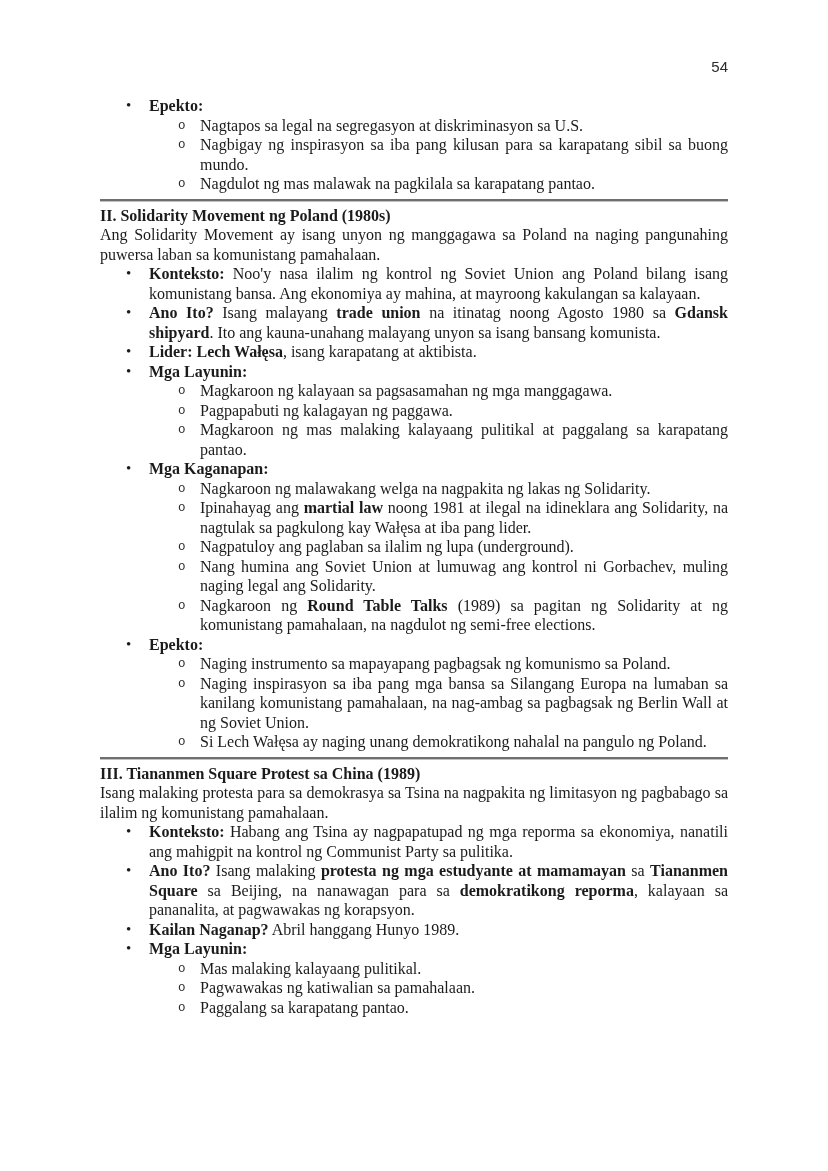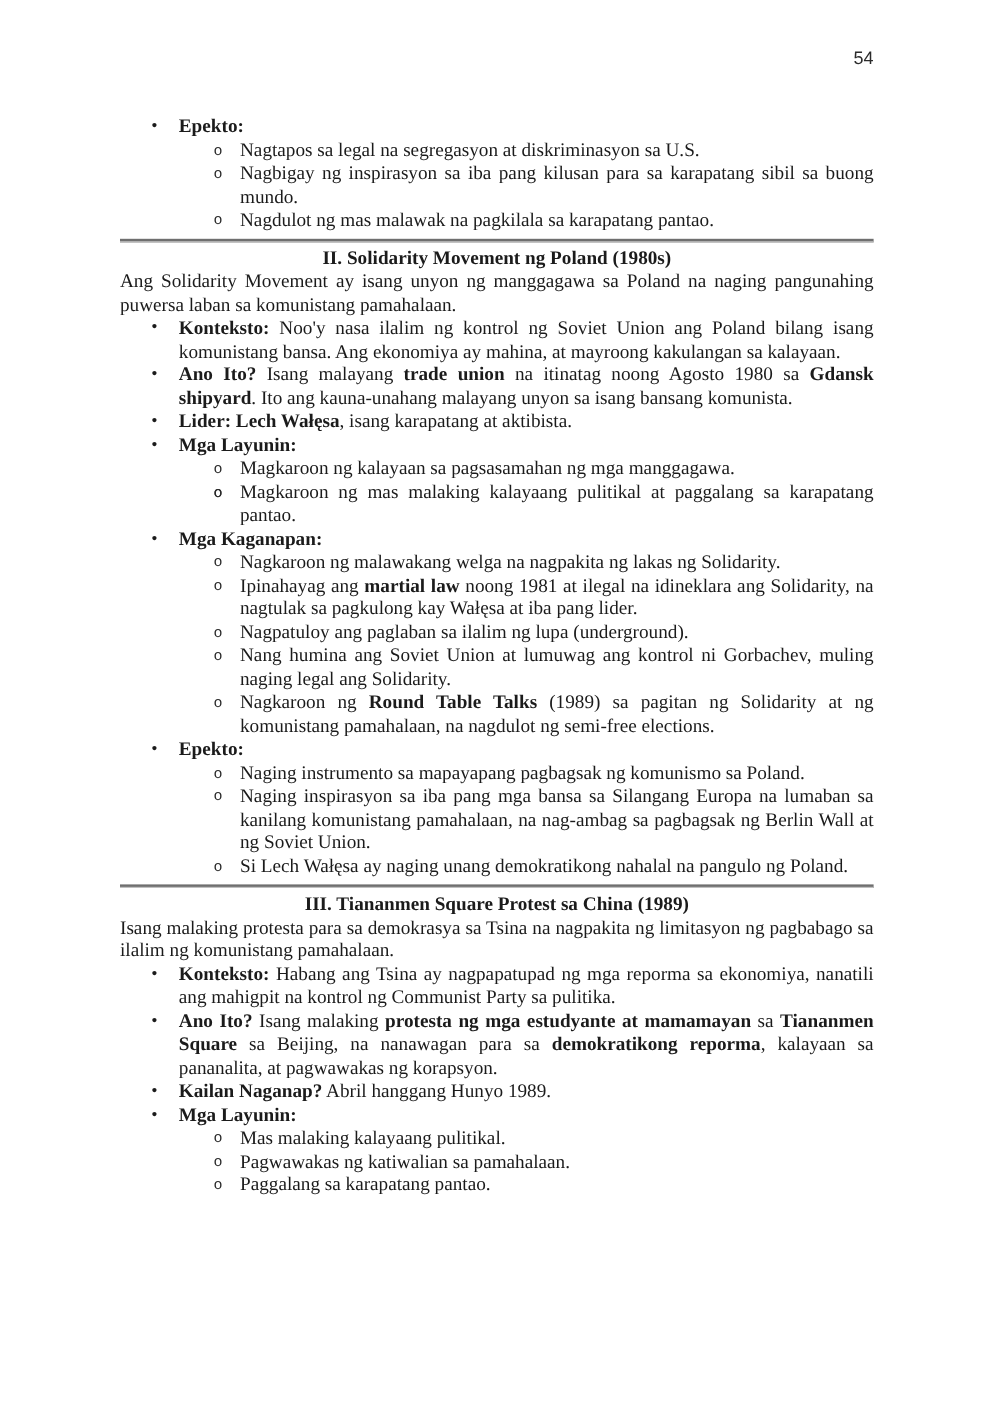--- a/index.html
+++ b/index.html
@@ -11,38 +11,38 @@
     position: relative;
     width: 828px;
     height: 1171px;
     background: #ffffff;
     overflow: hidden;
     font-family: "Liberation Serif", serif;
     color: #1b1b1b;
   }
   .page-number {
     position: absolute;
-    top: 40px;
+    top: 58px;
     right: 100px;
     font-family: "Liberation Sans", sans-serif;
     font-size: 15px;
     color: #2b2b2b;
   }
   .doc-body {
     position: absolute;
     left: 100px;
     top: 96px;
     width: 628px;
     font-size: 16px;
     line-height: 19.5px;
   }
   .blk { margin: 0; }
   .blk.h {
     font-weight: bold;
-    text-align: center;
+    text-align: left;
   }
   .blk.p {
     text-align: justify;
   }
   .blk.b1 {
     position: relative;
     padding-left: 49px;
     text-align: justify;
   }
   .blk.b1 > .marker {
@@ -83,21 +83,21 @@
       <div class="blk b2"><span class="marker">o</span><span class="txt"><span>Nagbigay ng inspirasyon sa iba pang kilusan para sa karapatang sibil sa buong mundo.</span></span></div>
       <div class="blk b2"><span class="marker">o</span><span class="txt"><span>Nagdulot ng mas malawak na pagkilala sa karapatang pantao.</span></span></div>
       <div class="hr-rule"></div>
       <div class="blk h"><span class="txt"><span class="bold">II. Solidarity Movement ng Poland (1980s)</span></span></div>
       <div class="blk p"><span class="txt"><span>Ang Solidarity Movement ay isang unyon ng manggagawa sa Poland na naging pangunahing puwersa laban sa komunistang pamahalaan.</span></span></div>
       <div class="blk b1"><span class="marker">•</span><span class="txt"><span class="bold">Konteksto:</span><span> Noo'y nasa ilalim ng kontrol ng Soviet Union ang Poland bilang isang komunistang bansa. Ang ekonomiya ay mahina, at mayroong kakulangan sa kalayaan.</span></span></div>
       <div class="blk b1"><span class="marker">•</span><span class="txt"><span class="bold">Ano Ito?</span><span> Isang malayang </span><span class="bold">trade union</span><span> na itinatag noong Agosto 1980 sa </span><span class="bold">Gdansk shipyard</span><span>. Ito ang kauna-unahang malayang unyon sa isang bansang komunista.</span></span></div>
       <div class="blk b1"><span class="marker">•</span><span class="txt"><span class="bold">Lider: Lech Wałęsa</span><span>, isang karapatang at aktibista.</span></span></div>
       <div class="blk b1"><span class="marker">•</span><span class="txt"><span class="bold">Mga Layunin:</span></span></div>
       <div class="blk b2"><span class="marker">o</span><span class="txt"><span>Magkaroon ng kalayaan sa pagsasamahan ng mga manggagawa.</span></span></div>
-      <div class="blk b2"><span class="marker">o</span></div>
+      <div class="blk b2"><span class="marker">o</span><span class="txt"><span>Pagpapabuti ng kalagayan ng paggawa.</span></span></div>
       <div class="blk b2"><span class="marker">o</span><span class="txt"><span>Magkaroon ng mas malaking kalayaang pulitikal at paggalang sa karapatang pantao.</span></span></div>
       <div class="blk b1"><span class="marker">•</span><span class="txt"><span class="bold">Mga Kaganapan:</span></span></div>
       <div class="blk b2"><span class="marker">o</span><span class="txt"><span>Nagkaroon ng malawakang welga na nagpakita ng lakas ng Solidarity.</span></span></div>
       <div class="blk b2"><span class="marker">o</span><span class="txt"><span>Ipinahayag ang </span><span class="bold">martial law</span><span> noong 1981 at ilegal na idineklara ang Solidarity, na nagtulak sa pagkulong kay Wałęsa at iba pang lider.</span></span></div>
       <div class="blk b2"><span class="marker">o</span><span class="txt"><span>Nagpatuloy ang paglaban sa ilalim ng lupa (underground).</span></span></div>
       <div class="blk b2"><span class="marker">o</span><span class="txt"><span>Nang humina ang Soviet Union at lumuwag ang kontrol ni Gorbachev, muling naging legal ang Solidarity.</span></span></div>
       <div class="blk b2"><span class="marker">o</span><span class="txt"><span>Nagkaroon ng </span><span class="bold">Round Table Talks</span><span> (1989) sa pagitan ng Solidarity at ng komunistang pamahalaan, na nagdulot ng semi-free elections.</span></span></div>
       <div class="blk b1"><span class="marker">•</span><span class="txt"><span class="bold">Epekto:</span></span></div>
       <div class="blk b2"><span class="marker">o</span><span class="txt"><span>Naging instrumento sa mapayapang pagbagsak ng komunismo sa Poland.</span></span></div>
       <div class="blk b2"><span class="marker">o</span><span class="txt"><span>Naging inspirasyon sa iba pang mga bansa sa Silangang Europa na lumaban sa kanilang komunistang pamahalaan, na nag-ambag sa pagbagsak ng Berlin Wall at ng Soviet Union.</span></span></div>

